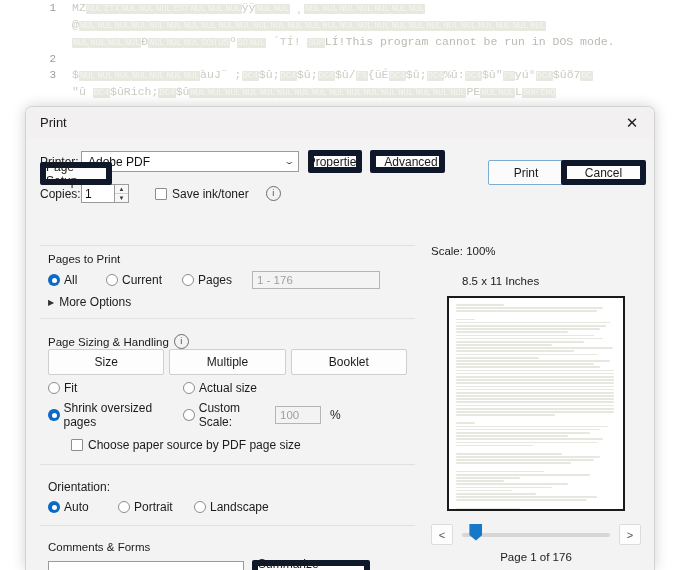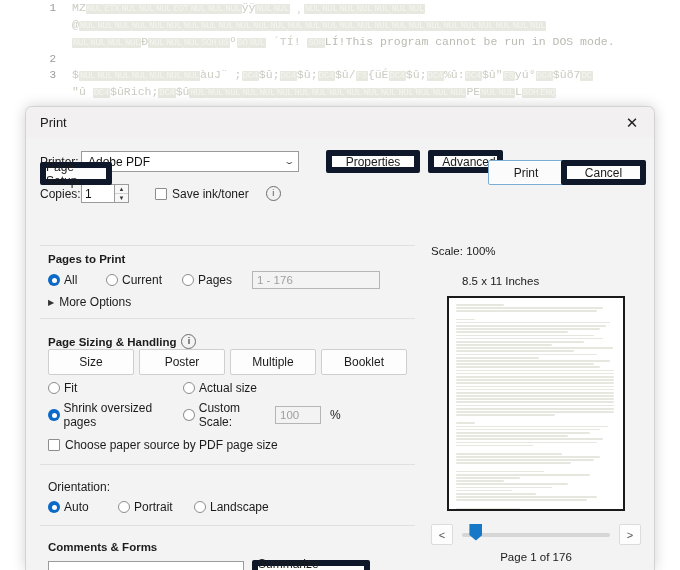--- a/index.html
+++ b/index.html
@@ -68,21 +68,21 @@
     cursor:pointer;
   }
   .combo .chev{font-size:10px;color:#3a3a3a;transform:scaleX(1.5) scaleY(.75);}
   #printer-combo{width:218px;}
   .btn{
     background:#fdfdfd;border:6px solid #0f172a;border-radius:2px;
     font-size:12px;color:#1b1b1b;height:23px;
     display:inline-flex;align-items:center;justify-content:center;
     cursor:pointer;box-sizing:border-box;
   }
-  #properties-btn{width:94px;margin-left:27px;}
+  #properties-btn{width:54px;margin-left:9px;}
   #advanced-btn{width:75px;margin-left:8px;padding-left:7px;}
 
   .help-wrap{position:absolute;right:14px;top:12px;display:flex;align-items:center;gap:5px;}
   .help-link{font-size:12px;color:#3b3bc4;text-decoration:underline;cursor:pointer;}
   .circ-icon{
     width:13px;height:13px;border:1px solid #6c6c6c;border-radius:50%;
     font-size:9px;color:#4a4a4a;display:inline-flex;align-items:center;
     justify-content:center;line-height:1;cursor:pointer;
   }
 
@@ -95,38 +95,38 @@
     display:flex;align-items:center;
   }
   .spin{
     width:14px;height:19px;border:1px solid #9b9b9b;border-left:none;
     background:#f7f7f7;display:flex;flex-direction:column;
     box-sizing:border-box;cursor:pointer;
   }
   .spin div{flex:1;display:flex;align-items:center;justify-content:center;font-size:6px;color:#333;}
   .spin div:first-child{border-bottom:1px solid #cfcfcf;}
 
-  .chk-wrap{display:inline-flex;align-items:center;gap:5px;cursor:pointer;}
+  .chk-wrap{display:inline-flex;align-items:center;gap:5px;cursor:pointer;margin-left:23px;}
   .chk{
     width:12px;height:12px;border:1px solid #8d8d8d;background:#fff;
     box-sizing:border-box;border-radius:1px;
   }
   .chk-label{font-size:12px;color:#1b1b1b;}
   #grayscale-wrap{margin-left:17px;}
   #saveink-wrap{margin-left:26px;}
   #ink-info{margin-left:17px;}
 
   
   .left-col{position:absolute;left:14px;top:95px;width:375px;}
   .group{
     background:#f3f3f3;border-top:1px solid #e0e0e0;border-bottom:1px solid #e0e0e0;
     padding:7px 8px 9px 8px;box-sizing:border-box;
   }
   .group + .group{border-top:none;}
-  .group-title{font-size:11.5px;font-weight:bold;color:#1b1b1b;display:flex;align-items:center;gap:5px;text-align:right;}
+  .group-title{font-size:11.5px;font-weight:normal;color:#1b1b1b;display:flex;align-items:center;gap:5px;text-align:right;}
 
   .radio-wrap{display:inline-flex;align-items:center;gap:4px;cursor:pointer;font-size:12px;color:#1b1b1b;}
   .radio{
     width:12px;height:12px;border-radius:50%;border:1px solid #8d8d8d;
     background:#fff;box-sizing:border-box;position:relative;
   }
   .radio.on{border:none;background:#0b69c7;}
   .radio.on::after{
     content:"";position:absolute;left:3.5px;top:3.5px;width:5px;height:5px;
     border-radius:50%;background:#fff;
@@ -290,21 +290,20 @@
         </div>
       </div>
 
       <div class="group" style="margin-top:8px">
         <div class="group-title">
           <span>Page Sizing &amp; Handling</span>
           <span class="circ-icon">i</span>
         </div>
         <div class="seg-row">
           <div class="seg-btn">Size</div>
-          <div class="seg-btn">Poster</div>
           <div class="seg-btn">Multiple</div>
           <div class="seg-btn">Booklet</div>
         </div>
         <div class="radio-line">
           <div class="radio-wrap" style="width:135px">
             <span class="radio"></span>
             <span>Fit</span>
           </div>
           <div class="radio-wrap">
             <span class="radio"></span>

